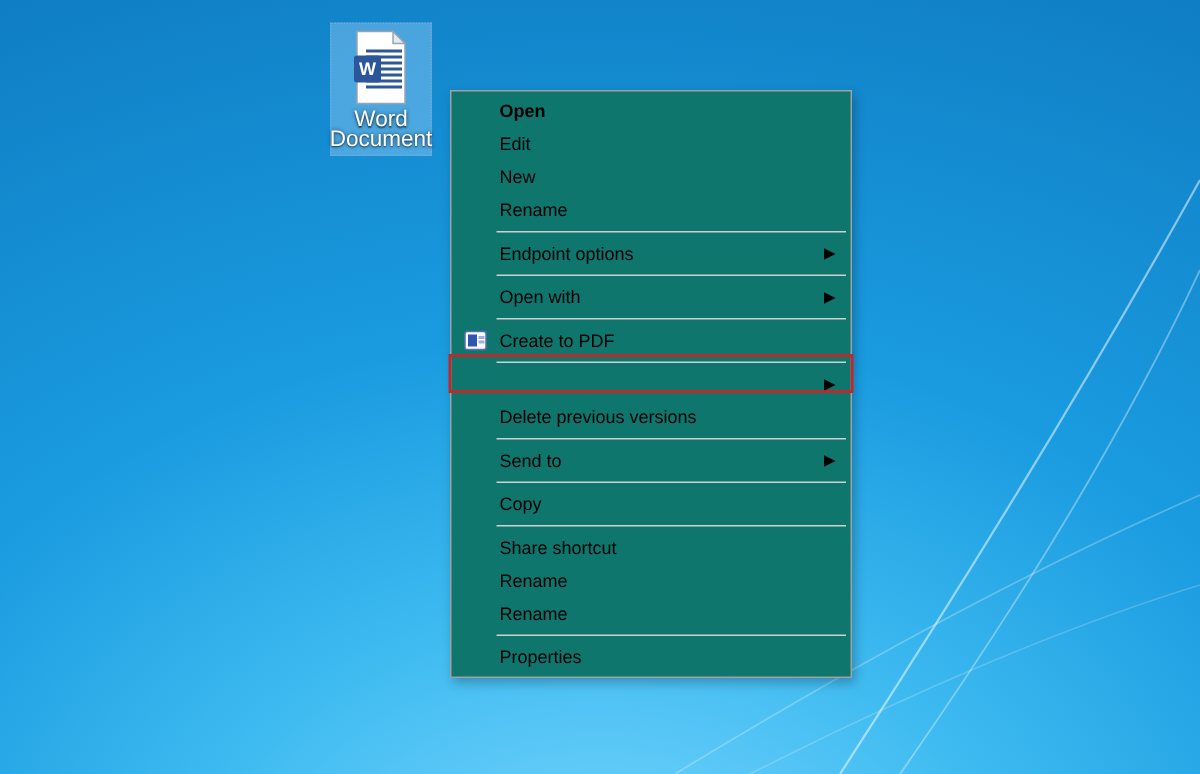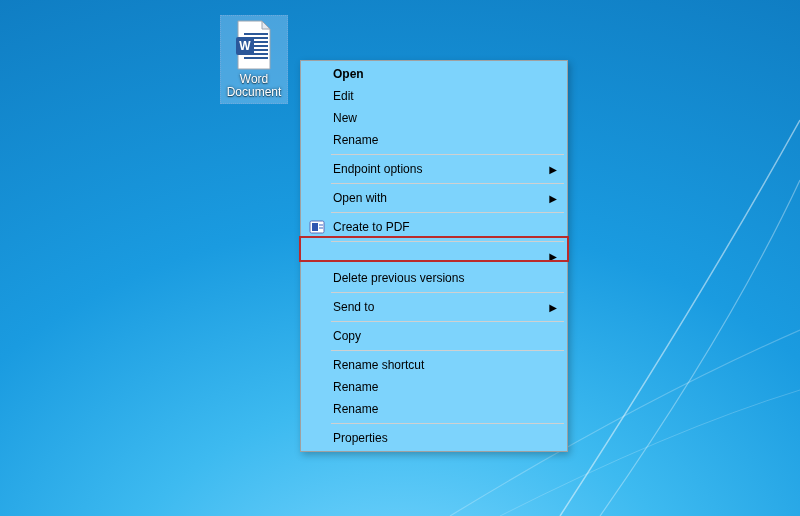--- a/index.html
+++ b/index.html
@@ -16,29 +16,29 @@
       width: 68px;
       display: flex; flex-direction: column; align-items: center;
       background: rgba(180, 220, 255, 0.35);
       border: 1px dotted rgba(120, 170, 220, 0.8);
       padding: 3px 3px 4px 3px;
       cursor: default;
     }
     .doc-icon { width: 44px; height: 52px; position: relative; }
     .doc-icon svg { display: block; }
     .icon-label {
-      margin-top: 2px; font-size: 12px; line-height: 13px; text-align: center;
+      margin-top: 2px; font-size: 15px; line-height: 13px; text-align: center;
       color: #fff; text-shadow: 0 0 3px rgba(0,0,0,0.6), 0 1px 1px rgba(0,0,0,0.5);
     }
 
     
     .ctx-menu {
       position: absolute; top: 60px; left: 300px;
       width: 268px;
-      background: #7dd3fc;
+      background: #0f766e;
       border: 1px solid #a0a0a0;
       box-shadow: 2px 3px 7px rgba(0,0,0,0.25);
       font-size: 12px; color: #000;
       padding: 2px;
     }
     .ctx-item {
       display: flex; align-items: center;
       height: 22px; padding: 0 20px 0 30px;
       position: relative; cursor: default;
     }
@@ -153,21 +153,21 @@
 
   <div class="sep"></div>
 
   <div class="ctx-item">
     <span class="txt">Copy</span>
   </div>
 
   <div class="sep"></div>
 
   <div class="ctx-item">
-    <span class="txt">Rename shortcut</span>
+    <span class="txt">Share shortcut</span>
   </div>
   <div class="ctx-item">
     <span class="txt">Rename</span>
   </div>
   <div class="ctx-item">
     <span class="txt">Rename</span>
   </div>
 
   <div class="sep"></div>
 

